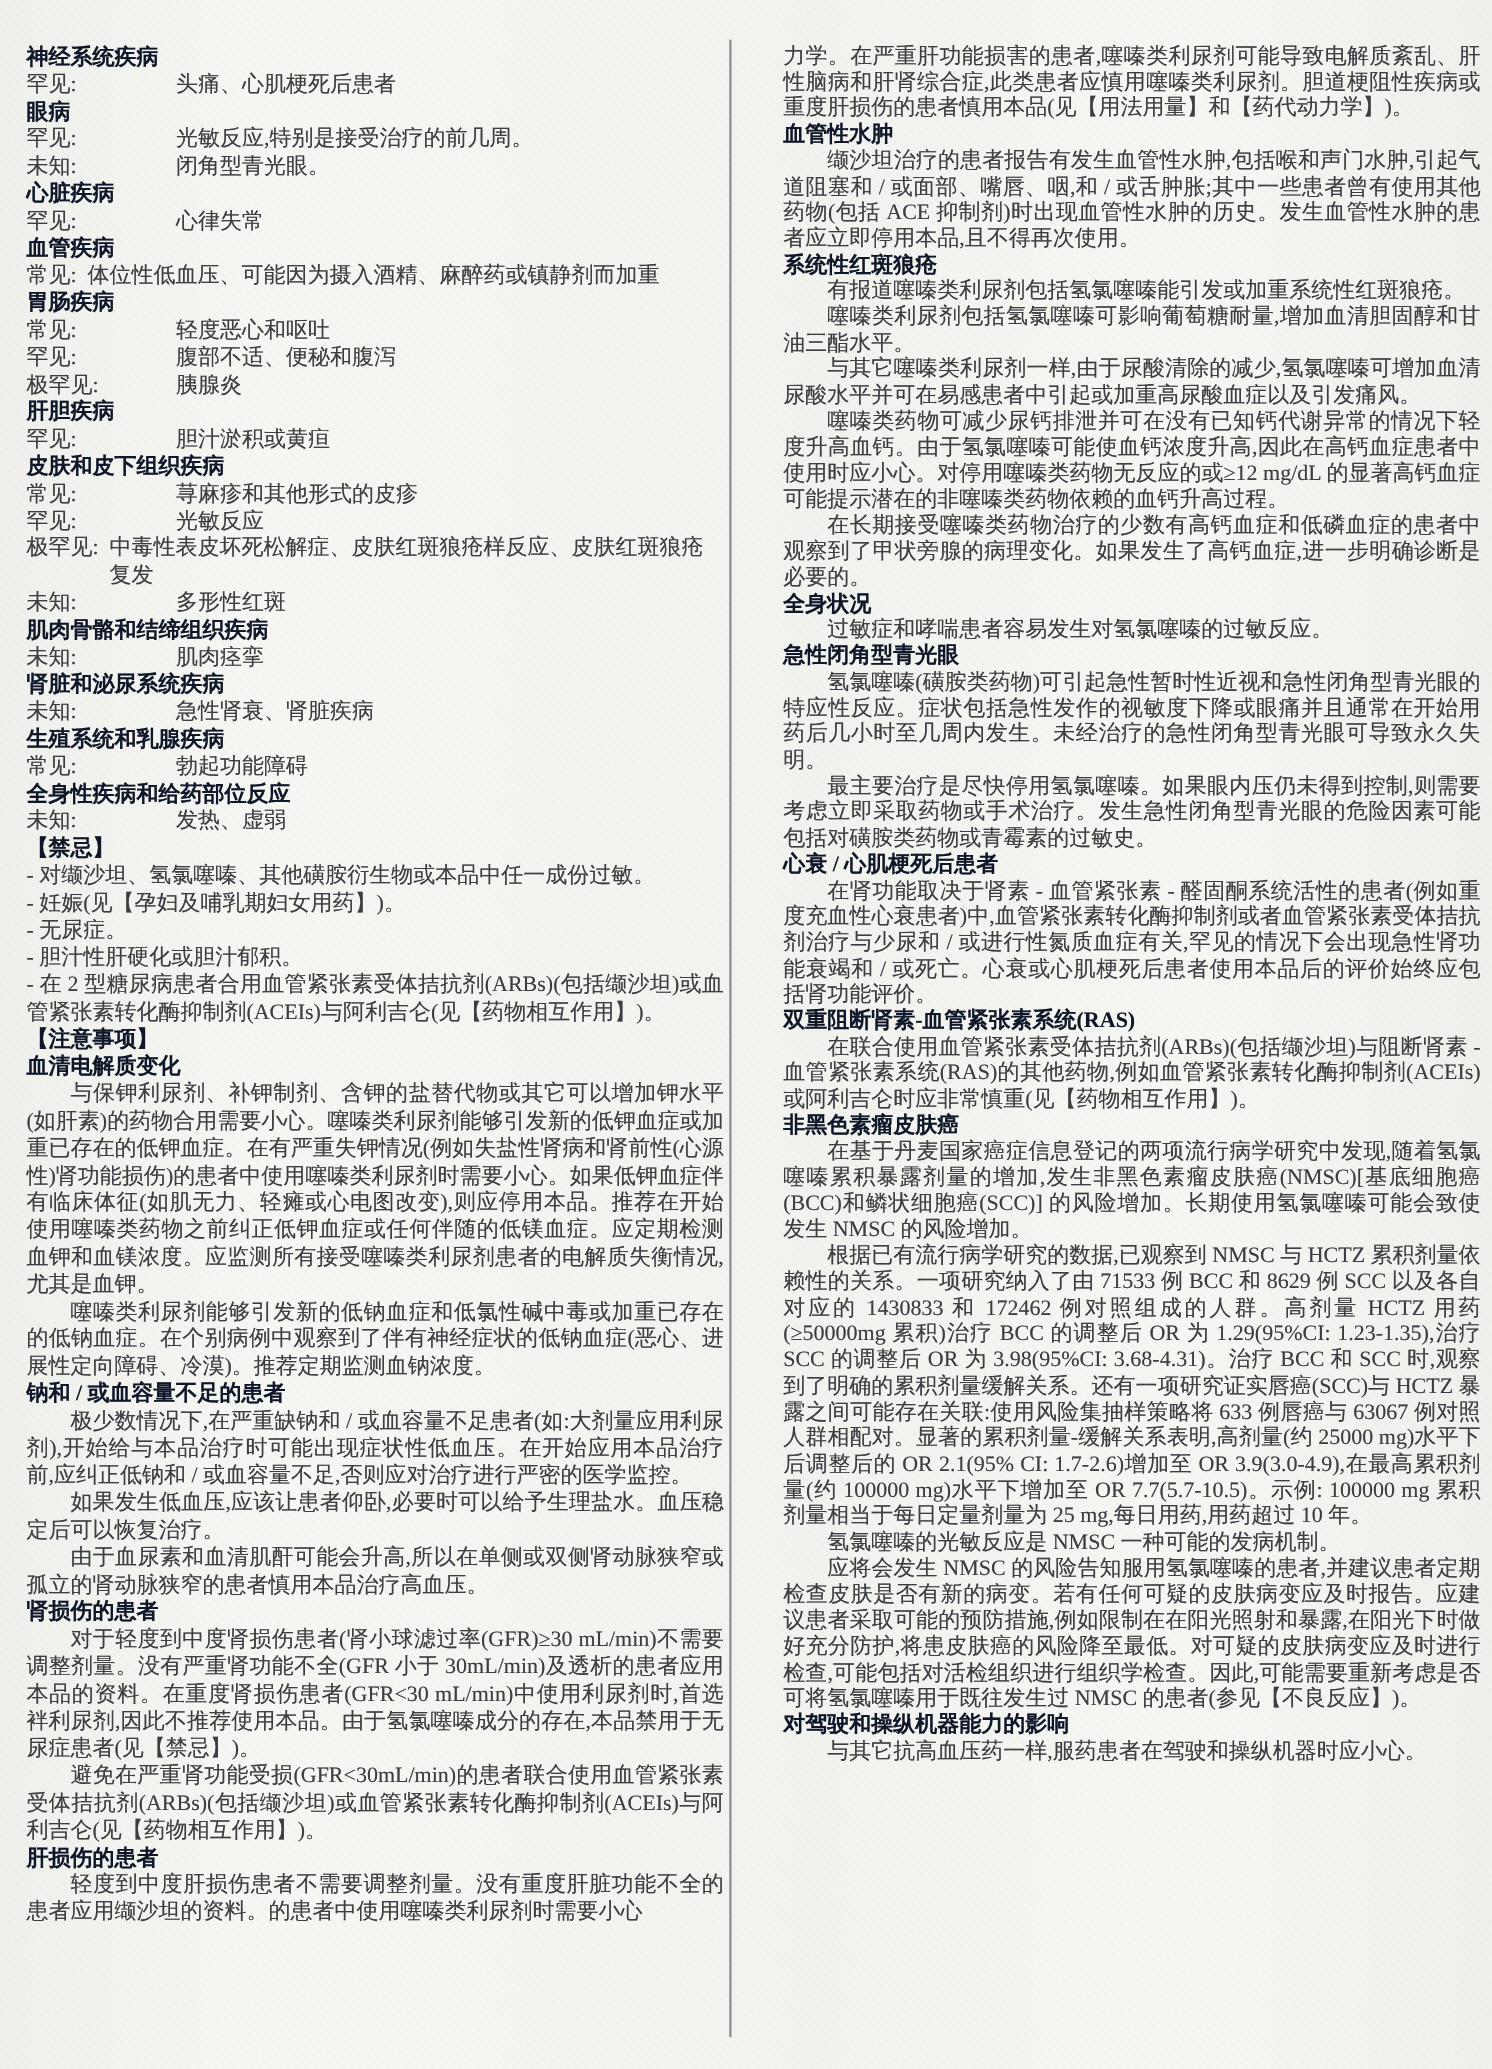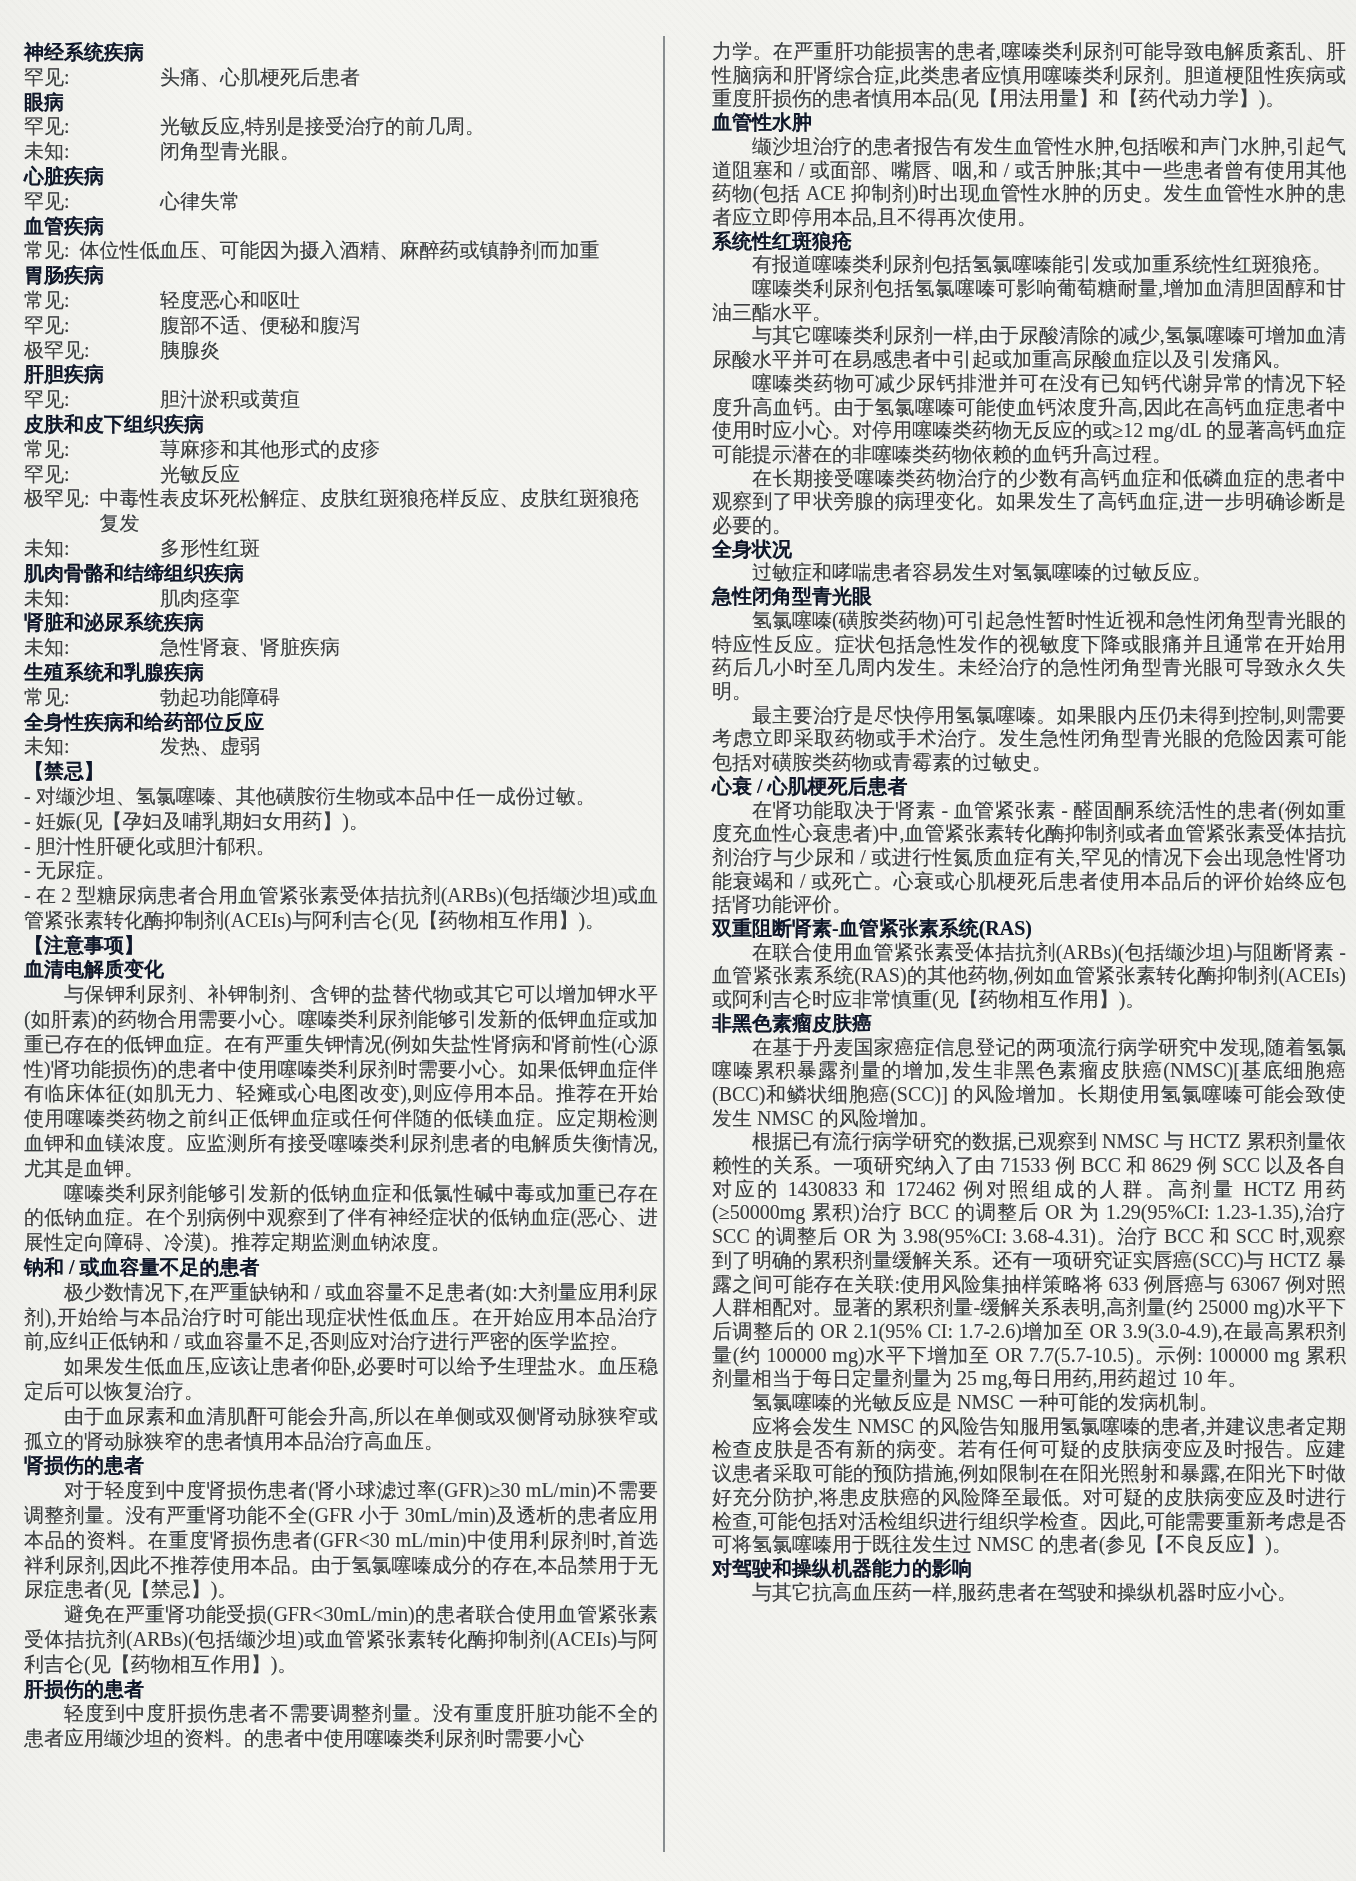--- a/index.html
+++ b/index.html
@@ -110,22 +110,22 @@
         <span class="val">勃起功能障碍</span>
       </div>
       <div class="h">全身性疾病和给药部位反应</div>
       <div class="kv wide">
         <span class="term">未知:</span>
         <span class="val">发热、虚弱</span>
       </div>
       <div class="h">【禁忌】</div>
       <div class="li">- 对缬沙坦、氢氯噻嗪、其他磺胺衍生物或本品中任一成份过敏。</div>
       <div class="li">- 妊娠(见【孕妇及哺乳期妇女用药】)。</div>
+      <div class="li">- 无尿症。</div>
       <div class="li">- 胆汁性肝硬化或胆汁郁积。</div>
-      <div class="li">- 无尿症。</div>
       <div class="li">- 在 2 型糖尿病患者合用血管紧张素受体拮抗剂(ARBs)(包括缬沙坦)或血管紧张素转化酶抑制剂(ACEIs)与阿利吉仑(见【药物相互作用】)。</div>
       <div class="h">【注意事项】</div>
       <div class="h">血清电解质变化</div>
       <div class="p">与保钾利尿剂、补钾制剂、含钾的盐替代物或其它可以增加钾水平(如肝素)的药物合用需要小心。噻嗪类利尿剂能够引发新的低钾血症或加重已存在的低钾血症。在有严重失钾情况(例如失盐性肾病和肾前性(心源性)肾功能损伤)的患者中使用噻嗪类利尿剂时需要小心。如果低钾血症伴有临床体征(如肌无力、轻瘫或心电图改变),则应停用本品。推荐在开始使用噻嗪类药物之前纠正低钾血症或任何伴随的低镁血症。应定期检测血钾和血镁浓度。应监测所有接受噻嗪类利尿剂患者的电解质失衡情况,尤其是血钾。</div>
       <div class="p">噻嗪类利尿剂能够引发新的低钠血症和低氯性碱中毒或加重已存在的低钠血症。在个别病例中观察到了伴有神经症状的低钠血症(恶心、进展性定向障碍、冷漠)。推荐定期监测血钠浓度。</div>
       <div class="h">钠和 / 或血容量不足的患者</div>
       <div class="p">极少数情况下,在严重缺钠和 / 或血容量不足患者(如:大剂量应用利尿剂),开始给与本品治疗时可能出现症状性低血压。在开始应用本品治疗前,应纠正低钠和 / 或血容量不足,否则应对治疗进行严密的医学监控。</div>
       <div class="p">如果发生低血压,应该让患者仰卧,必要时可以给予生理盐水。血压稳定后可以恢复治疗。</div>
       <div class="p">由于血尿素和血清肌酐可能会升高,所以在单侧或双侧肾动脉狭窄或孤立的肾动脉狭窄的患者慎用本品治疗高血压。</div>
       <div class="h">肾损伤的患者</div>

